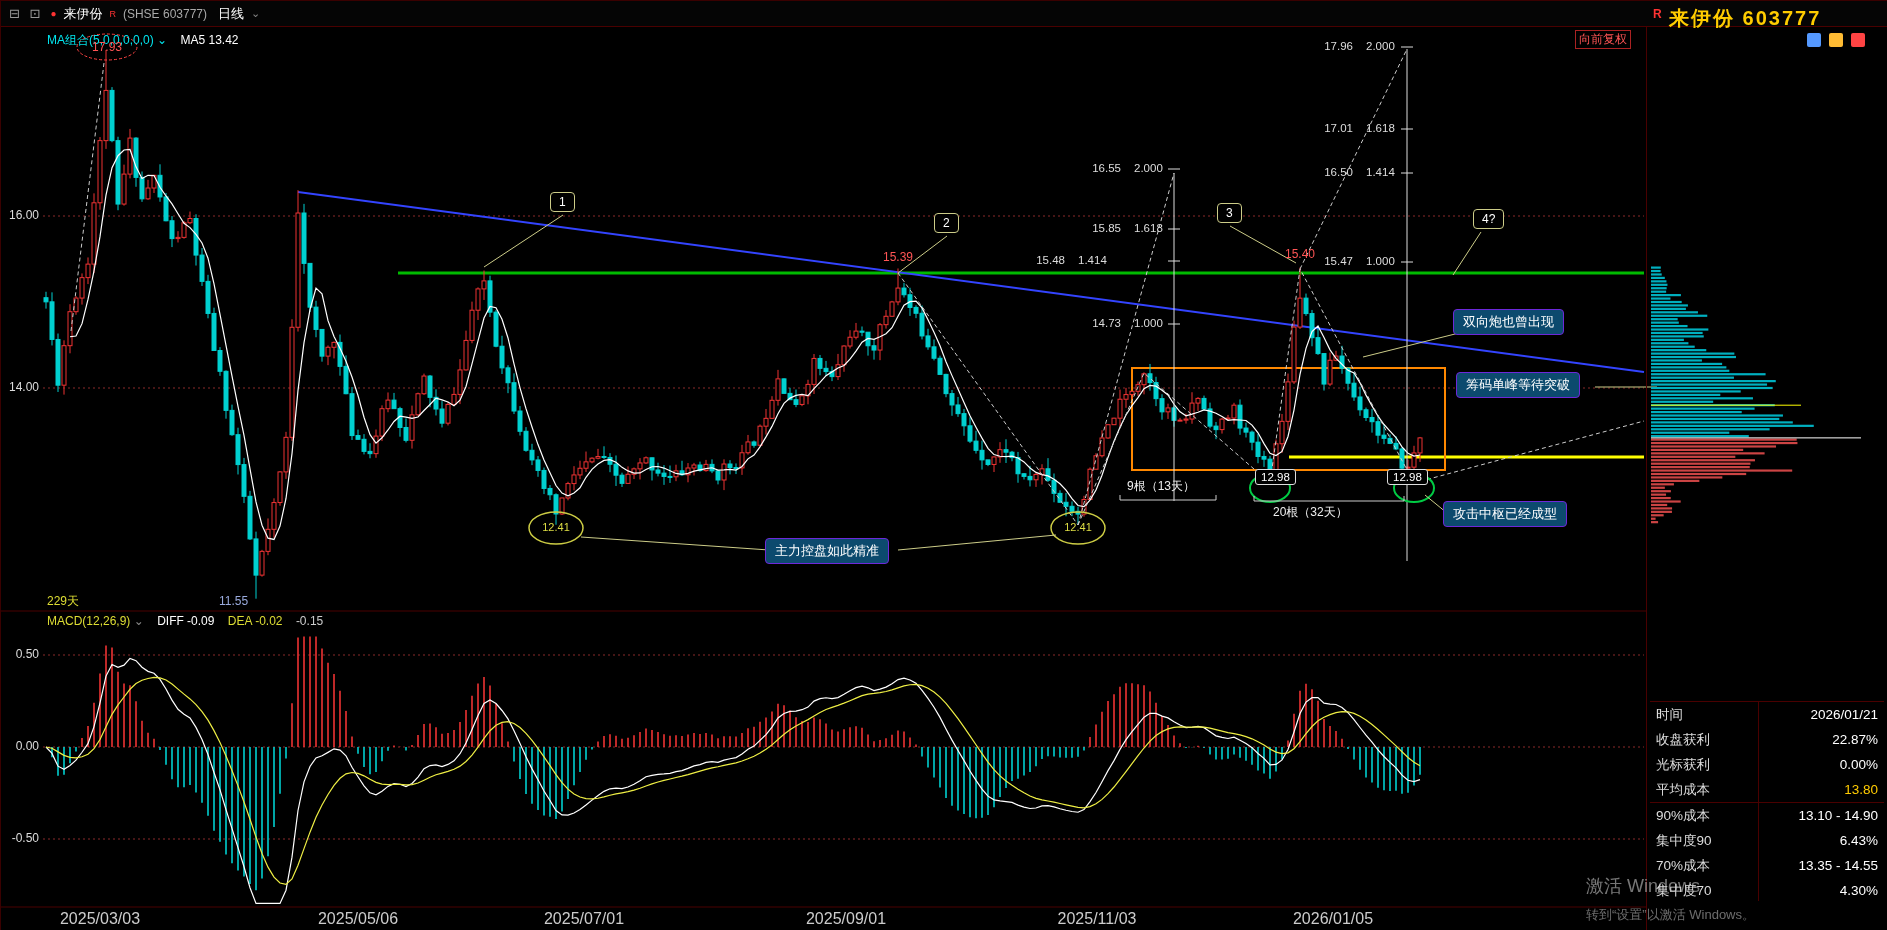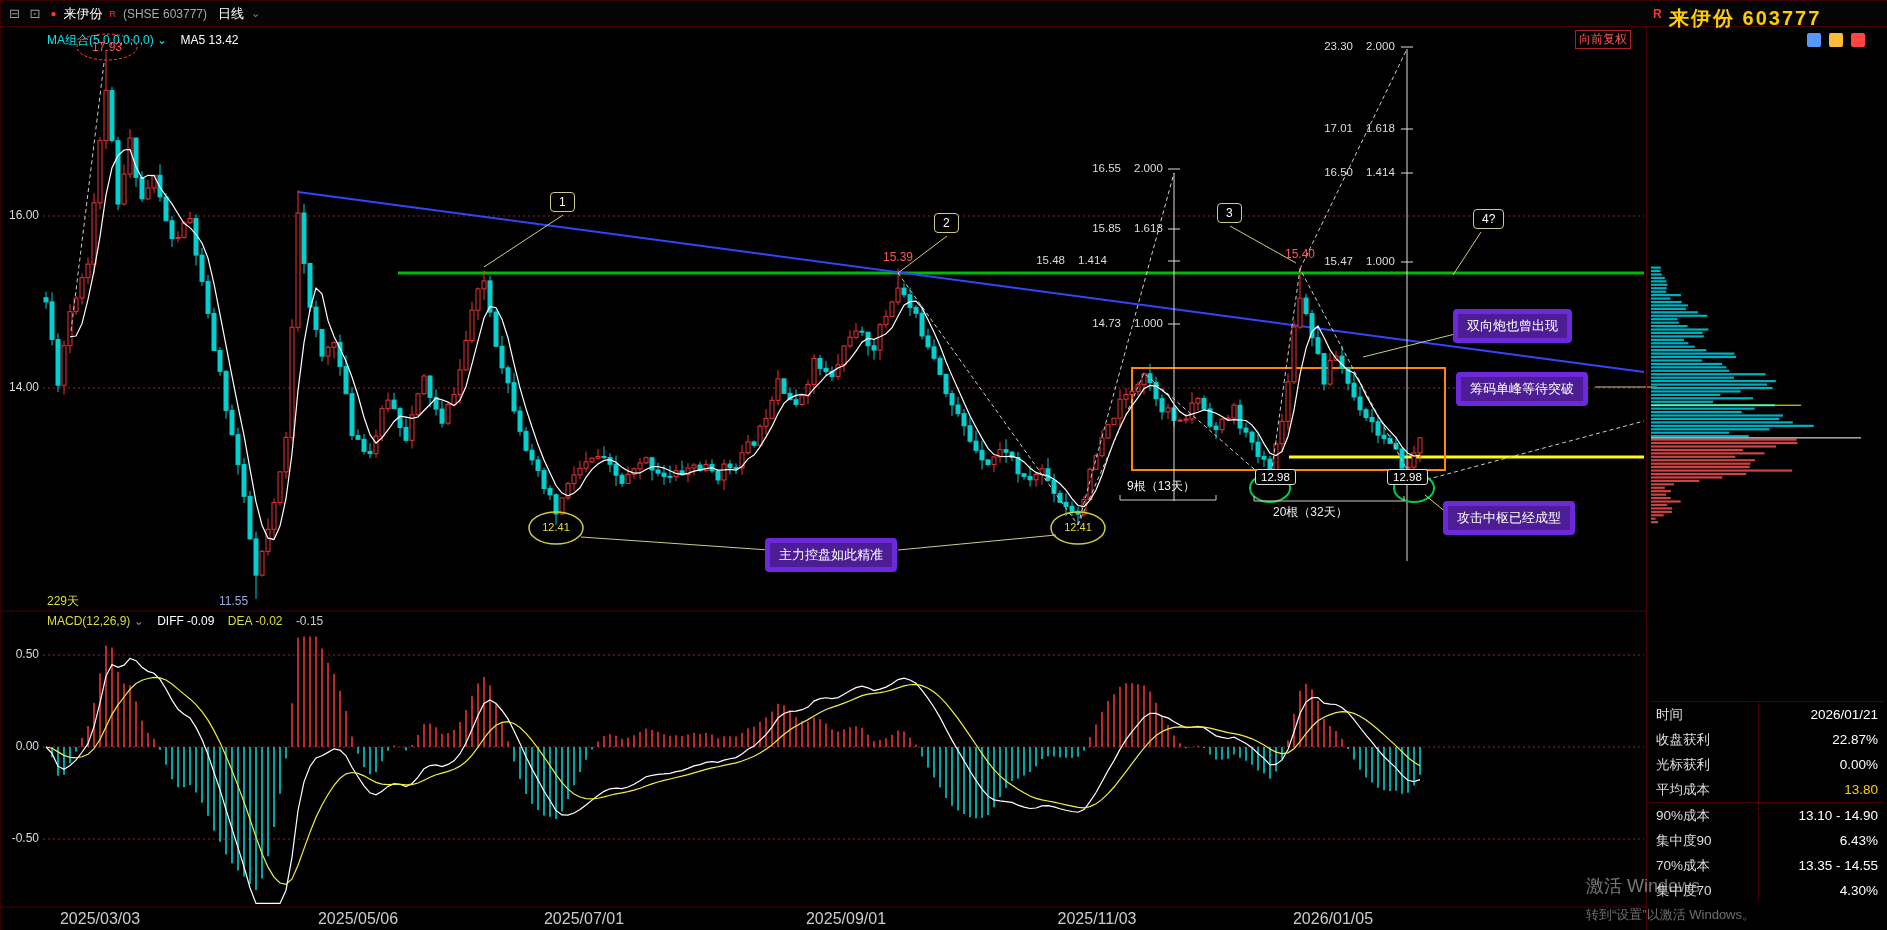--- a/index.html
+++ b/index.html
@@ -13,21 +13,21 @@
   .reg{color:#ff3333;font-size:9px;vertical-align:super;}
   .texch{color:#aaa;font-size:12px;}
   .tper{color:#fff;font-size:13px;margin-left:4px;}
   .caret{color:#888;font-size:11px;}
   .hdr{position:absolute;font-size:12px;white-space:nowrap;}
   .ptick{position:absolute;left:2px;width:36px;text-align:right;color:#ddd;font-size:12px;}
   .datelbl{position:absolute;top:909px;transform:translateX(-50%);color:#ccc;font-size:16px;white-space:nowrap;text-align:center;}
   .fibrow{position:absolute;display:flex;gap:13px;color:#ddd;font-size:11.5px;white-space:nowrap;}
   .fibrow .fp{display:inline-block;width:40px;text-align:right;}
   .numbox{position:absolute;border:1px solid #cccc88;background:#000;color:#fff;font-size:12px;text-align:center;border-radius:4px;padding:2px 8px;line-height:14px;}
-  .callout{position:absolute;border:5px solid #6d28d9;background:#4c1d95;color:#fff;font-size:13px;padding:3px 9px;border-radius:4px;white-space:nowrap;}
+  .callout{position:absolute;border:1px solid #6d28d9;background:#0c4a6e;color:#fff;font-size:13px;padding:3px 9px;border-radius:4px;white-space:nowrap;}
   .smlbl{position:absolute;font-size:12px;white-space:nowrap;}
   .pivotbox{position:absolute;border:1px solid #ddd;background:#000;color:#fff;font-size:11.5px;padding:1px 5px;border-radius:3px;}
   .sp-title{position:absolute;left:1668px;top:4px;color:#ffcc00;font-size:20px;font-weight:bold;letter-spacing:2px;white-space:nowrap;}
   .sp-reg{position:absolute;left:1652px;top:6px;color:#ff3333;font-size:12px;font-weight:bold;}
   .sp-icon{position:absolute;top:32px;width:14px;height:14px;border-radius:2px;}
   .sp-table{position:absolute;left:1649px;top:700px;width:234px;border-top:1px solid #4a0000;}
   .sp-row{height:25px;display:flex;justify-content:space-between;align-items:center;padding:0 6px;font-size:13.5px;}
   .sp-row .lbl{color:#ddd;}
   .sp-row .val{color:#fff;}
   .sp-row.sep{border-bottom:1px solid #4a0000;}
@@ -917,21 +917,21 @@
   <div class="fibrow" style="left:1024px;top:253px;">
       <span class="fp">15.48</span>
       <span>1.414</span>
     </div>
   <div class="fibrow" style="left:1080px;top:316px;">
       <span class="fp">14.73</span>
       <span>1.000</span>
     </div>
 
   <div class="fibrow" style="left:1312px;top:39px;">
-      <span class="fp">23.30</span>
+      <span class="fp">17.96</span>
       <span>2.000</span>
     </div>
   <div class="fibrow" style="left:1312px;top:121px;">
       <span class="fp">17.01</span>
       <span>1.618</span>
     </div>
   <div class="fibrow" style="left:1312px;top:165px;">
       <span class="fp">16.50</span>
       <span>1.414</span>
     </div>

